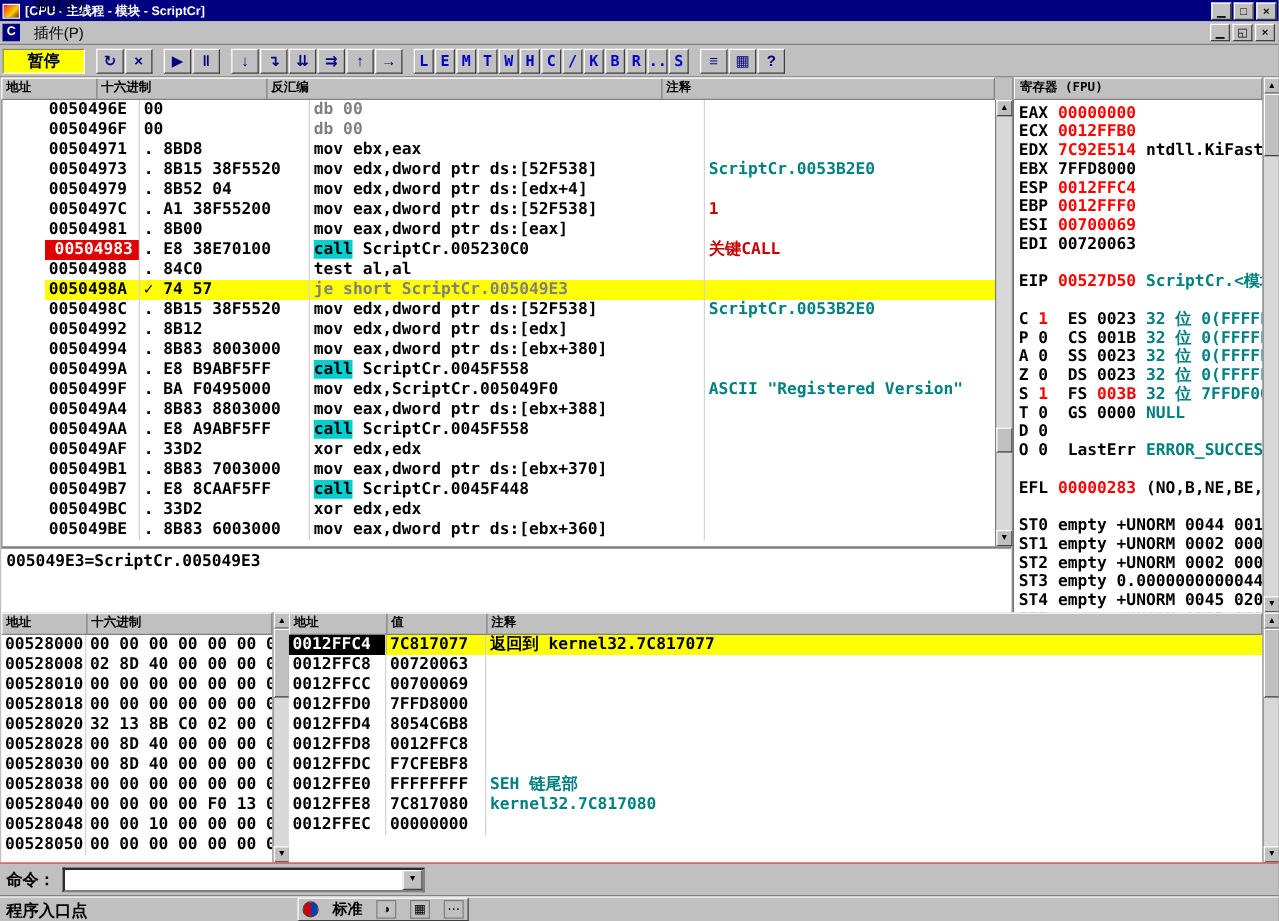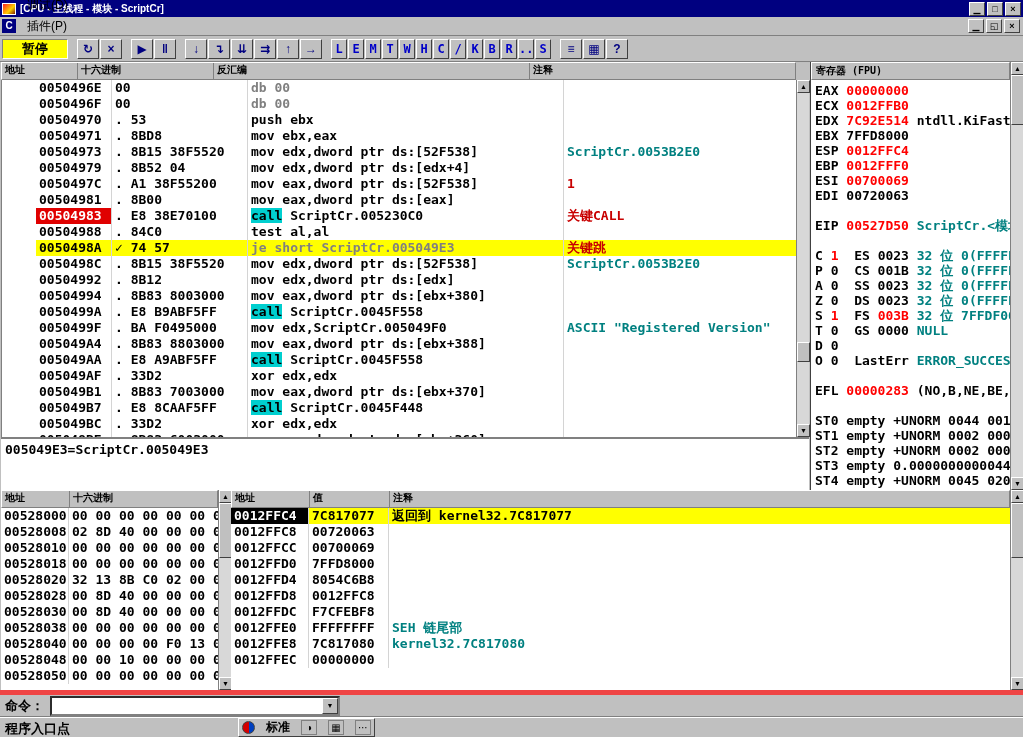--- a/index.html
+++ b/index.html
@@ -60,21 +60,21 @@
   .disasm-head .hcell { height:100%; }
   .disasm-body { position:absolute; left:1px; top:18px; width:795px; height:357px;
     background:#fff; overflow:hidden; border-left:1px solid #808080;padding-left:34px; }
   .drow { display:flex; height:16px; line-height:16px; white-space:pre; overflow:hidden; }
   .cell { overflow:hidden; padding-left:3px; border-right:1px solid #D4D4D4; }
   .c-addr { width:76px; }
   .c-hex  { width:136px; }
   .c-dis  { width:316px; }
   .c-cmt  { flex:1; border-right:none; }
   .row-yellow { background:#FFFF00; }
-  .addr-bp { background:#E00000; color:#fff; }
+  .addr-bp { background:#E00000; color:#fff;text-align:center; }
   .call-hl { background:#00CFCF; color:#000; }
   .t-gray { color:#808080; }
   .t-teal { color:#008080; }
   .t-red  { color:#C80000; }
 
   
   .info-pane { position:absolute; left:1px; top:375px; width:808px; height:53px;
     background:#fff; border-top:2px solid #808080; padding:3px 0 0 4px; }
 
   
@@ -104,21 +104,21 @@
   .sb-btn { position:absolute; left:0; width:13px; height:13px; background:#C0C0C0;
     border:1px solid; border-color:#fff #404040 #404040 #fff;
     font-size:7px; line-height:11px; text-align:center; color:#000; }
   .sb-up { top:0; } .sb-dn { bottom:0; }
   .sb-thumb { position:absolute; left:0; width:13px; background:#C0C0C0;
     border:1px solid; border-color:#fff #404040 #404040 #fff; }
 
   
   .cmd-row { position:absolute; left:0; top:690px; width:1023px; height:26px;
     background:#C0C0C0; display:flex; align-items:center;
-    border-top:5px solid #ef4444; }
+    border-top:1px solid #ef4444; }
   .cmd-label { padding:0 6px 0 5px; font-size:13px; font-weight:bold; }
   .cmd-combo { position:relative; width:290px; height:20px; background:#fff;
     border:2px inset #808080; }
   .cmd-input { position:absolute; left:0; top:0; width:270px; height:16px; border:none; outline:none;
     font-family:"DejaVu Sans Mono",monospace; font-size:12px; }
   .cmd-drop { position:absolute; right:0; top:0; width:16px; height:16px; background:#C0C0C0;
     border:1px solid; border-color:#fff #404040 #404040 #fff;
     font-size:7px; line-height:14px; text-align:center; }
 
   
@@ -208,29 +208,28 @@
 
     <div class="disasm-head pane-head">
       <span class="hcell" style="width:76px">地址</span>
       <span class="hcell" style="width:136px">十六进制</span>
       <span class="hcell" style="width:316px">反汇编</span>
       <span class="hcell" style="flex:1;border-right:none">注释</span>
     </div>
     <div class="disasm-body mono" id="disasm-body">
         <div class="drow"><div class="cell c-addr">0050496E</div><div class="cell c-hex">00</div><div class="cell c-dis t-gray">db 00</div><div class="cell c-cmt"></div></div>
         <div class="drow"><div class="cell c-addr">0050496F</div><div class="cell c-hex">00</div><div class="cell c-dis t-gray">db 00</div><div class="cell c-cmt"></div></div>
-        <div class="drow"><div class="cell c-addr">00504970</div><div class="cell c-hex">. 53</div><div class="cell c-dis">push ebx</div><div class="cell c-cmt"></div></div>
         <div class="drow"><div class="cell c-addr">00504971</div><div class="cell c-hex">. 8BD8</div><div class="cell c-dis">mov ebx,eax</div><div class="cell c-cmt"></div></div>
         <div class="drow"><div class="cell c-addr">00504973</div><div class="cell c-hex">. 8B15 38F5520</div><div class="cell c-dis">mov edx,dword ptr ds:[52F538]</div><div class="cell c-cmt t-teal">ScriptCr.0053B2E0</div></div>
         <div class="drow"><div class="cell c-addr">00504979</div><div class="cell c-hex">. 8B52 04</div><div class="cell c-dis">mov edx,dword ptr ds:[edx+4]</div><div class="cell c-cmt"></div></div>
         <div class="drow"><div class="cell c-addr">0050497C</div><div class="cell c-hex">. A1 38F55200</div><div class="cell c-dis">mov eax,dword ptr ds:[52F538]</div><div class="cell c-cmt t-red">1</div></div>
         <div class="drow"><div class="cell c-addr">00504981</div><div class="cell c-hex">. 8B00</div><div class="cell c-dis">mov eax,dword ptr ds:[eax]</div><div class="cell c-cmt"></div></div>
         <div class="drow"><div class="cell c-addr addr-bp">00504983</div><div class="cell c-hex">. E8 38E70100</div><div class="cell c-dis"><span class="call-hl">call</span> ScriptCr.005230C0</div><div class="cell c-cmt t-red">关键CALL</div></div>
         <div class="drow"><div class="cell c-addr">00504988</div><div class="cell c-hex">. 84C0</div><div class="cell c-dis">test al,al</div><div class="cell c-cmt"></div></div>
-        <div class="drow row-yellow"><div class="cell c-addr">0050498A</div><div class="cell c-hex">✓ 74 57</div><div class="cell c-dis t-gray">je short ScriptCr.005049E3</div><div class="cell c-cmt t-red">关键跳</div></div>
+        <div class="drow row-yellow"><div class="cell c-addr">0050498A</div><div class="cell c-hex">✓ 74 57</div><div class="cell c-dis t-gray">je short ScriptCr.005049E3</div></div>
         <div class="drow"><div class="cell c-addr">0050498C</div><div class="cell c-hex">. 8B15 38F5520</div><div class="cell c-dis">mov edx,dword ptr ds:[52F538]</div><div class="cell c-cmt t-teal">ScriptCr.0053B2E0</div></div>
         <div class="drow"><div class="cell c-addr">00504992</div><div class="cell c-hex">. 8B12</div><div class="cell c-dis">mov edx,dword ptr ds:[edx]</div><div class="cell c-cmt"></div></div>
         <div class="drow"><div class="cell c-addr">00504994</div><div class="cell c-hex">. 8B83 8003000</div><div class="cell c-dis">mov eax,dword ptr ds:[ebx+380]</div><div class="cell c-cmt"></div></div>
         <div class="drow"><div class="cell c-addr">0050499A</div><div class="cell c-hex">. E8 B9ABF5FF</div><div class="cell c-dis"><span class="call-hl">call</span> ScriptCr.0045F558</div><div class="cell c-cmt"></div></div>
         <div class="drow"><div class="cell c-addr">0050499F</div><div class="cell c-hex">. BA F0495000</div><div class="cell c-dis">mov edx,ScriptCr.005049F0</div><div class="cell c-cmt t-teal">ASCII "Registered Version"</div></div>
         <div class="drow"><div class="cell c-addr">005049A4</div><div class="cell c-hex">. 8B83 8803000</div><div class="cell c-dis">mov eax,dword ptr ds:[ebx+388]</div><div class="cell c-cmt"></div></div>
         <div class="drow"><div class="cell c-addr">005049AA</div><div class="cell c-hex">. E8 A9ABF5FF</div><div class="cell c-dis"><span class="call-hl">call</span> ScriptCr.0045F558</div><div class="cell c-cmt"></div></div>
         <div class="drow"><div class="cell c-addr">005049AF</div><div class="cell c-hex">. 33D2</div><div class="cell c-dis">xor edx,edx</div><div class="cell c-cmt"></div></div>
         <div class="drow"><div class="cell c-addr">005049B1</div><div class="cell c-hex">. 8B83 7003000</div><div class="cell c-dis">mov eax,dword ptr ds:[ebx+370]</div><div class="cell c-cmt"></div></div>
         <div class="drow"><div class="cell c-addr">005049B7</div><div class="cell c-hex">. E8 8CAAF5FF</div><div class="cell c-dis"><span class="call-hl">call</span> ScriptCr.0045F448</div><div class="cell c-cmt"></div></div>

